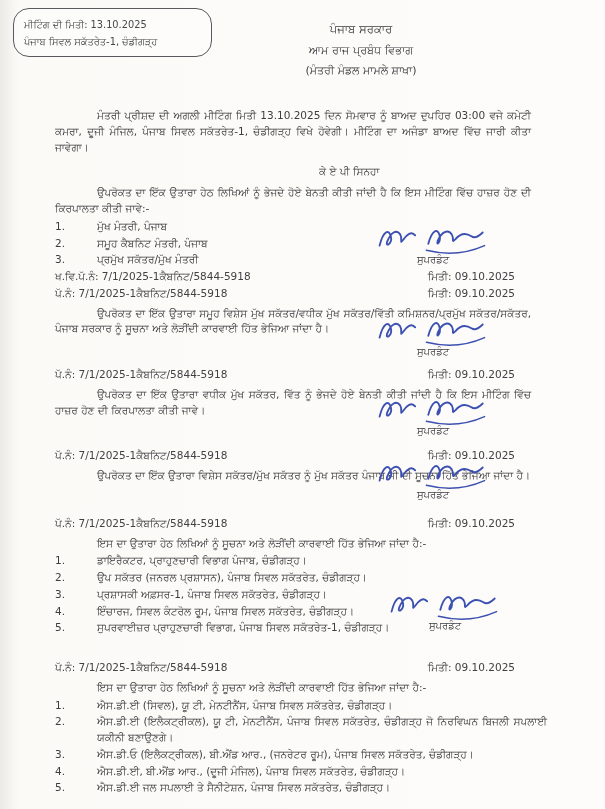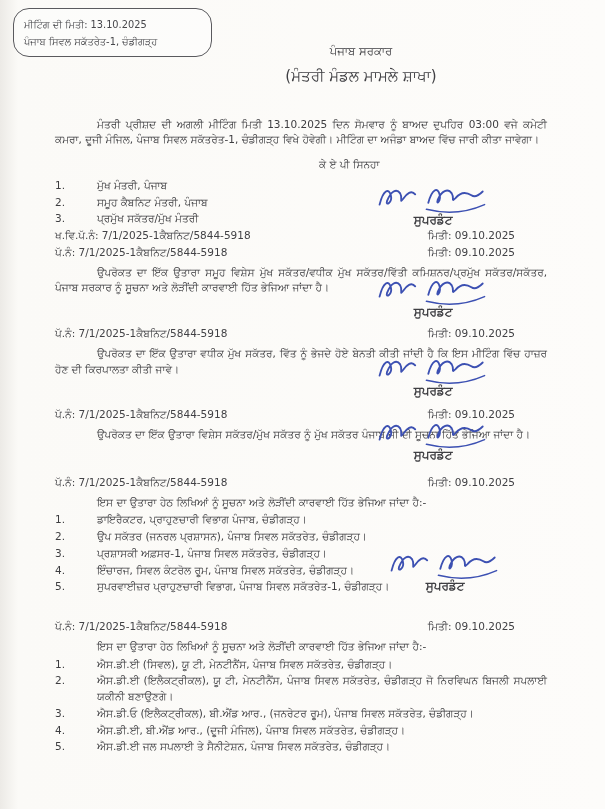--- a/index.html
+++ b/index.html
@@ -9,21 +9,21 @@
     font-family:"DejaVu Sans","Liberation Sans",sans-serif;
   }
   .page{
     position:relative;
     width:605px;height:809px;
     background:linear-gradient(90deg,#eceae6 0,#fbfaf7 18px,#fdfcfa 100%);
     color:#3d3d40;
     font-size:10.5px;
     line-height:1.5;
     box-sizing:border-box;
-    padding:26px 58px 10px 55px;
+    padding:4px 58px 10px 55px;
     overflow:hidden;
   }
   
   .meeting-box{
     position:absolute;left:13px;top:8px;
     width:178px;
     border:1.6px solid #5a5a5e;
     border-radius:16px;
     padding:7px 9px 6px 10px;
     font-size:9.8px;line-height:1.75;
@@ -32,24 +32,24 @@
   }
   
   .letterhead{
     text-align:center;
     margin:14px 0 0 120px;
     line-height:1.9;
     color:#404044;
   }
   .letterhead .lh1{font-size:11.6px;margin-top:8px;}
   .letterhead .lh2{font-size:11.2px;}
-  .letterhead .lh3{font-size:15px;}
+  .letterhead .lh3{font-size:11px;}
   .body-text{margin-top:26px;}
   p.para{
-    margin:4px 0 2px 0;
+    margin:4px 16px 2px 0;
     text-align:justify;
     text-indent:42px;
   }
   .officer-block{
     width:150px;
     margin:8px 78px 4px auto;
     text-align:left;
     line-height:1.7;
   }
   .list{margin:1px 0 0 0;}
@@ -65,52 +65,54 @@
   .ref-row .date{white-space:nowrap;}
   
   .sig-anchor{position:relative;height:0;}
   .sig-stamp{
     position:absolute;right:48px;
     width:132px;
     text-align:center;
     pointer-events:none;
   }
   .sig-stamp svg{display:block;margin:0 auto -3px auto;}
-  .sig-label{color:#3f3f43;font-size:12px;font-weight:bold;}
+  .sig-label{color:#3f3f43;font-size:10px;}
   .s1{top:-44px;}
   .s2{top:-40px;}
   .s3{top:-42px;}
   .s4{top:-44px;}
   .s5{top:-46px;right:36px;}
   .gap-refs{}
   .gap-sm{margin-top:20px;}
 </style>
 </head>
 <body>
 
 <div class="page">
 
   <div class="meeting-box">
     <div>ਮੀਟਿੰਗ ਦੀ ਮਿਤੀ: 13.10.2025</div>
     <div>ਪੰਜਾਬ ਸਿਵਲ ਸਕੱਤਰੇਤ-1, ਚੰਡੀਗੜ੍ਹ</div>
   </div>
 
   <div class="letterhead">
     <div class="lh1">ਪੰਜਾਬ ਸਰਕਾਰ</div>
+    <div class="lh2">ਆਮ ਰਾਜ ਪ੍ਰਬੰਧ ਵਿਭਾਗ</div>
     <div class="lh3">(ਮੰਤਰੀ ਮੰਡਲ ਮਾਮਲੇ ਸ਼ਾਖਾ)</div>
   </div>
 
   <div class="body-text">
 
     <p class="para">ਮੰਤਰੀ ਪ੍ਰੀਸ਼ਦ ਦੀ ਅਗਲੀ ਮੀਟਿੰਗ ਮਿਤੀ 13.10.2025 ਦਿਨ ਸੋਮਵਾਰ ਨੂੰ ਬਾਅਦ ਦੁਪਹਿਰ 03:00 ਵਜੇ ਕਮੇਟੀ ਕਮਰਾ, ਦੂਜੀ ਮੰਜਿਲ, ਪੰਜਾਬ ਸਿਵਲ ਸਕੱਤਰੇਤ-1, ਚੰਡੀਗੜ੍ਹ ਵਿਖੇ ਹੋਵੇਗੀ। ਮੀਟਿੰਗ ਦਾ ਅਜੰਡਾ ਬਾਅਦ ਵਿੱਚ ਜਾਰੀ ਕੀਤਾ ਜਾਵੇਗਾ।</p>
 
     <div class="officer-block">
       <div>ਕੇ ਏ ਪੀ ਸਿਨਹਾ</div>
     </div>
 
+    <p class="para">ਉਪਰੋਕਤ ਦਾ ਇੱਕ ਉਤਾਰਾ ਹੇਠ ਲਿਖਿਆਂ ਨੂੰ ਭੇਜਦੇ ਹੋਏ ਬੇਨਤੀ ਕੀਤੀ ਜਾਂਦੀ ਹੈ ਕਿ ਇਸ ਮੀਟਿੰਗ ਵਿੱਚ ਹਾਜ਼ਰ ਹੋਣ ਦੀ ਕਿਰਪਾਲਤਾ ਕੀਤੀ ਜਾਵੇ:-</p>
 
     <div class="list">
       <div class="list-row">
         <span class="num">1.</span>
         <span class="itxt">ਮੁੱਖ ਮੰਤਰੀ, ਪੰਜਾਬ</span>
       </div>
       <div class="list-row">
         <span class="num">2.</span>
         <span class="itxt">ਸਮੂਹ ਕੈਬਨਿਟ ਮੰਤਰੀ, ਪੰਜਾਬ</span>
       </div>

